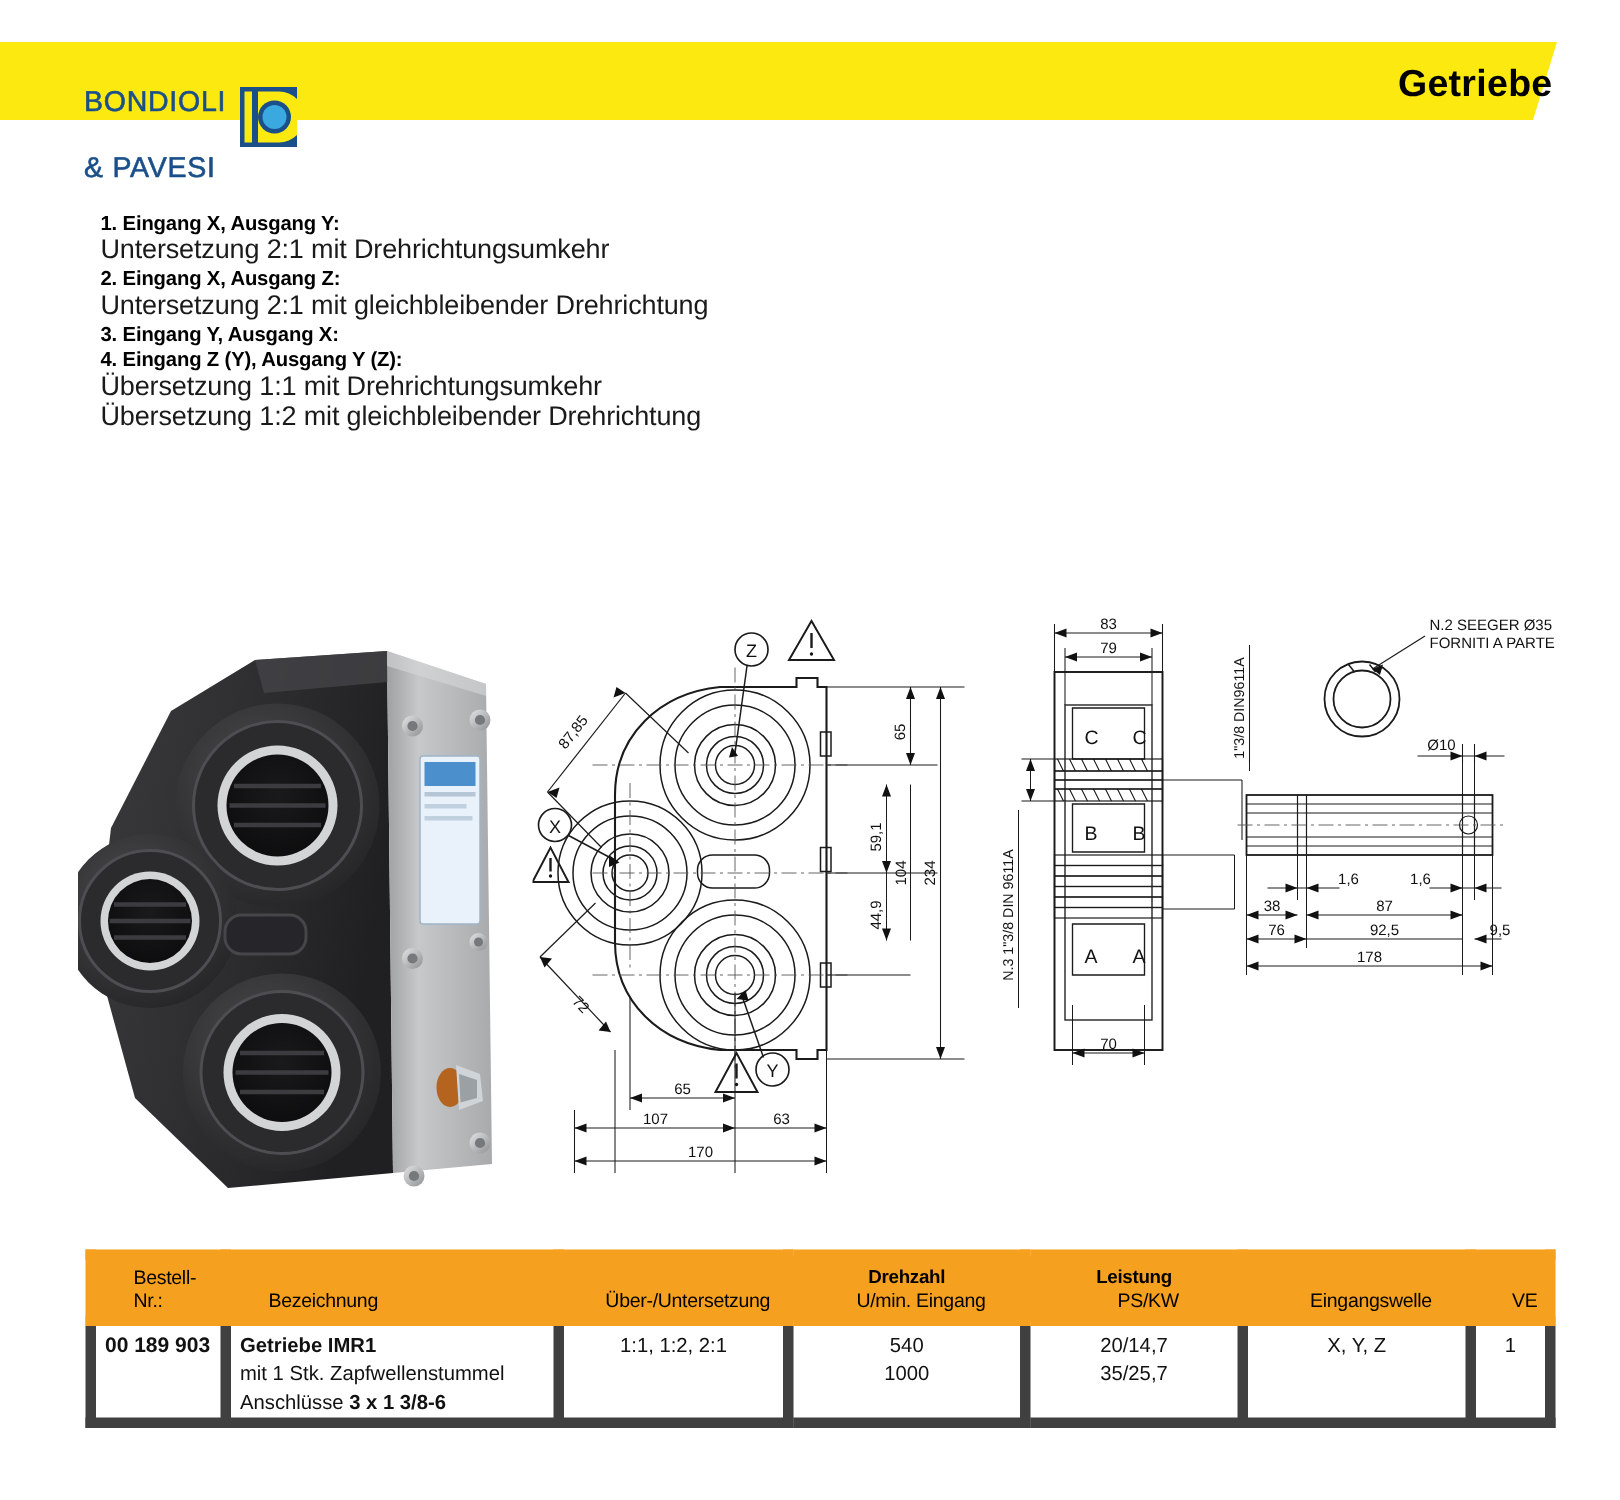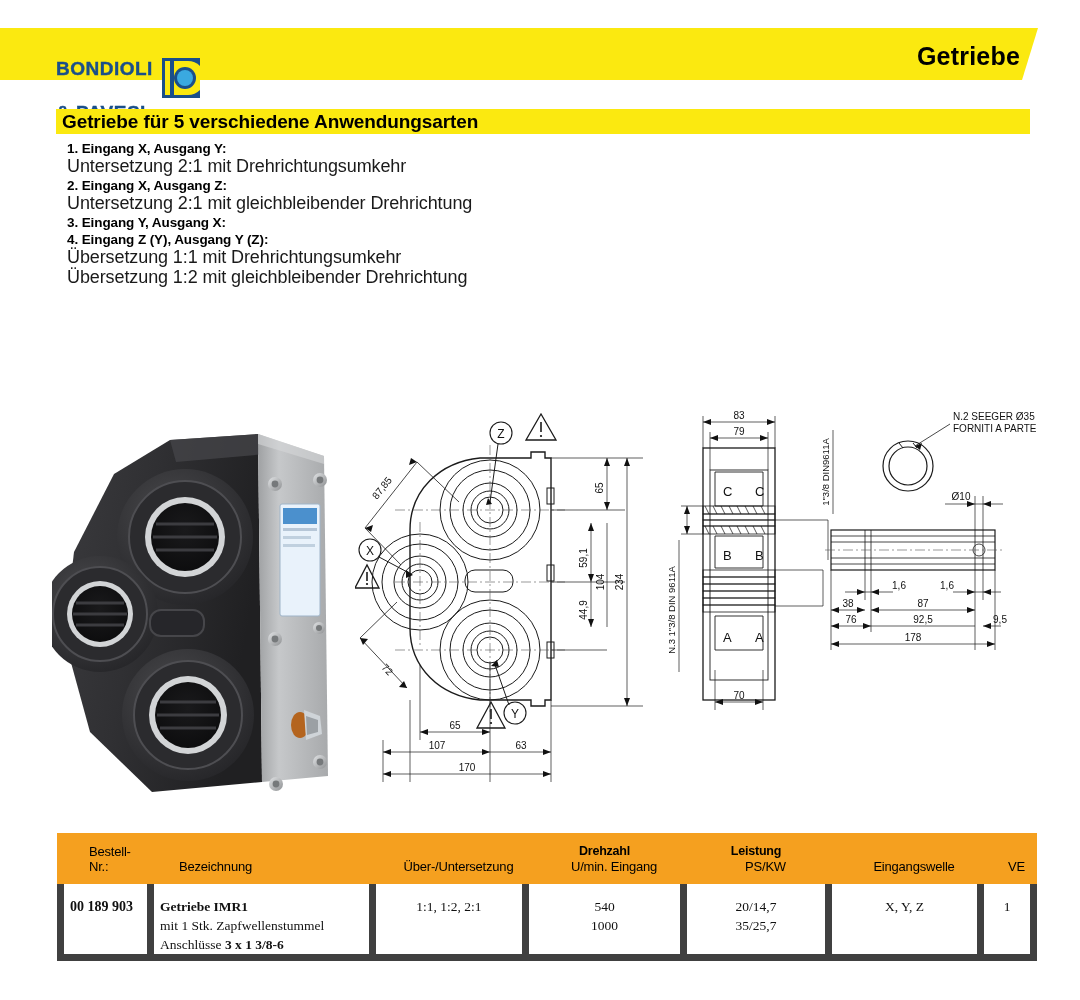--- a/index.html
+++ b/index.html
@@ -16,30 +16,30 @@
     position: absolute; left: 0; top: 28px; width: 1038px; height: 52px;
     background: #fbe910;
     clip-path: polygon(0 0, 1038px 0, 1022px 52px, 0 52px);
   }
   .logo-wrap {
     position: absolute; left: 56px; top: 34px;
     display: flex; align-items: center; gap: 9px;
   }
   .logo-text {
     color: #1a4f8a;
-    font-weight: bold;
+    font-weight: normal;
     font-size: 19px;
     line-height: 19px;
     letter-spacing: 0.5px;
     margin-top: 25px;
     -webkit-text-stroke: 0.4px #1a4f8a;
   }
   .logo-mark { width: 38px; height: 40px; }
   .header-title {
-    position: absolute; right: 60px; top: 42px;
+    position: absolute; right: 45px; top: 42px;
     font-size: 25px; font-weight: bold; color: #000;
     letter-spacing: 0.2px;
   }
 
   
   .title-bar {
     position: absolute; left: 56px; top: 109px; width: 974px; height: 25px;
     background: #fbe910;
   }
   .title-bar span {
@@ -87,21 +87,21 @@
     vertical-align: bottom;
     padding-bottom: 3px;
     border-color: #f5a01f;
     letter-spacing: -0.2px;
   }
   .tbl thead th.l { text-align: left; padding-left: 6px; }
   .tbl thead th.c { text-align: center; }
   .th2 { display: block; font-size: 12.5px; font-weight: bold; line-height: 15px; }
   .th1 { display: block; font-size: 13px; font-weight: normal; line-height: 15px; margin-left: 19px; }
   .tbl tbody td { background: #fff; height: 68px; font-size: 13.5px; color: #111; }
-  .cell-pad { padding: 13px 6px 0 6px; line-height: 19px; font-family: Liberation Serif, serif; }
+  .cell-pad { padding: 3px 6px 0 6px; line-height: 19px; }
   .cell-c { text-align: center; }
   .b { font-weight: bold; }
   .tbl tbody td.first { font-weight: bold; font-size: 14px; }
 </style>
 </head>
 <body>
 
 <div class="page">
 
   <div class="header-band"></div>
@@ -115,23 +115,20 @@
       <rect x="0" y="0" width="38" height="40" fill="#1a4f8a"></rect>
       <rect x="3" y="3" width="5" height="34" fill="#fbe910"></rect>
       <path d="M12 3 L26 3 A17 17 0 0 1 26 37 L12 37 Z" fill="#fbe910"></path>
       <circle cx="23" cy="20" r="11" fill="#1a4f8a"></circle>
       <circle cx="23" cy="20" r="8" fill="#3aa9e0"></circle>
     </svg>
   </div>
 
   <div class="header-title">Getriebe</div>
 
-  <div class="title-bar">
-    <span>Getriebe für 5 verschiedene Anwendungsarten</span>
-  </div>
 
   <div class="app-list">
     <div class="app-head">1. Eingang X, Ausgang Y:</div>
     <div class="app-desc">Untersetzung 2:1 mit Drehrichtungsumkehr</div>
     <div class="app-head">2. Eingang X, Ausgang Z:</div>
     <div class="app-desc">Untersetzung 2:1 mit gleichbleibender Drehrichtung</div>
     <div class="app-head">3. Eingang Y, Ausgang X:</div>
     <div class="app-head">4. Eingang Z (Y), Ausgang Y (Z):</div>
     <div class="app-desc">Übersetzung 1:1 mit Drehrichtungsumkehr</div>
     <div class="app-desc">Übersetzung 1:2 mit gleichbleibender Drehrichtung</div>

